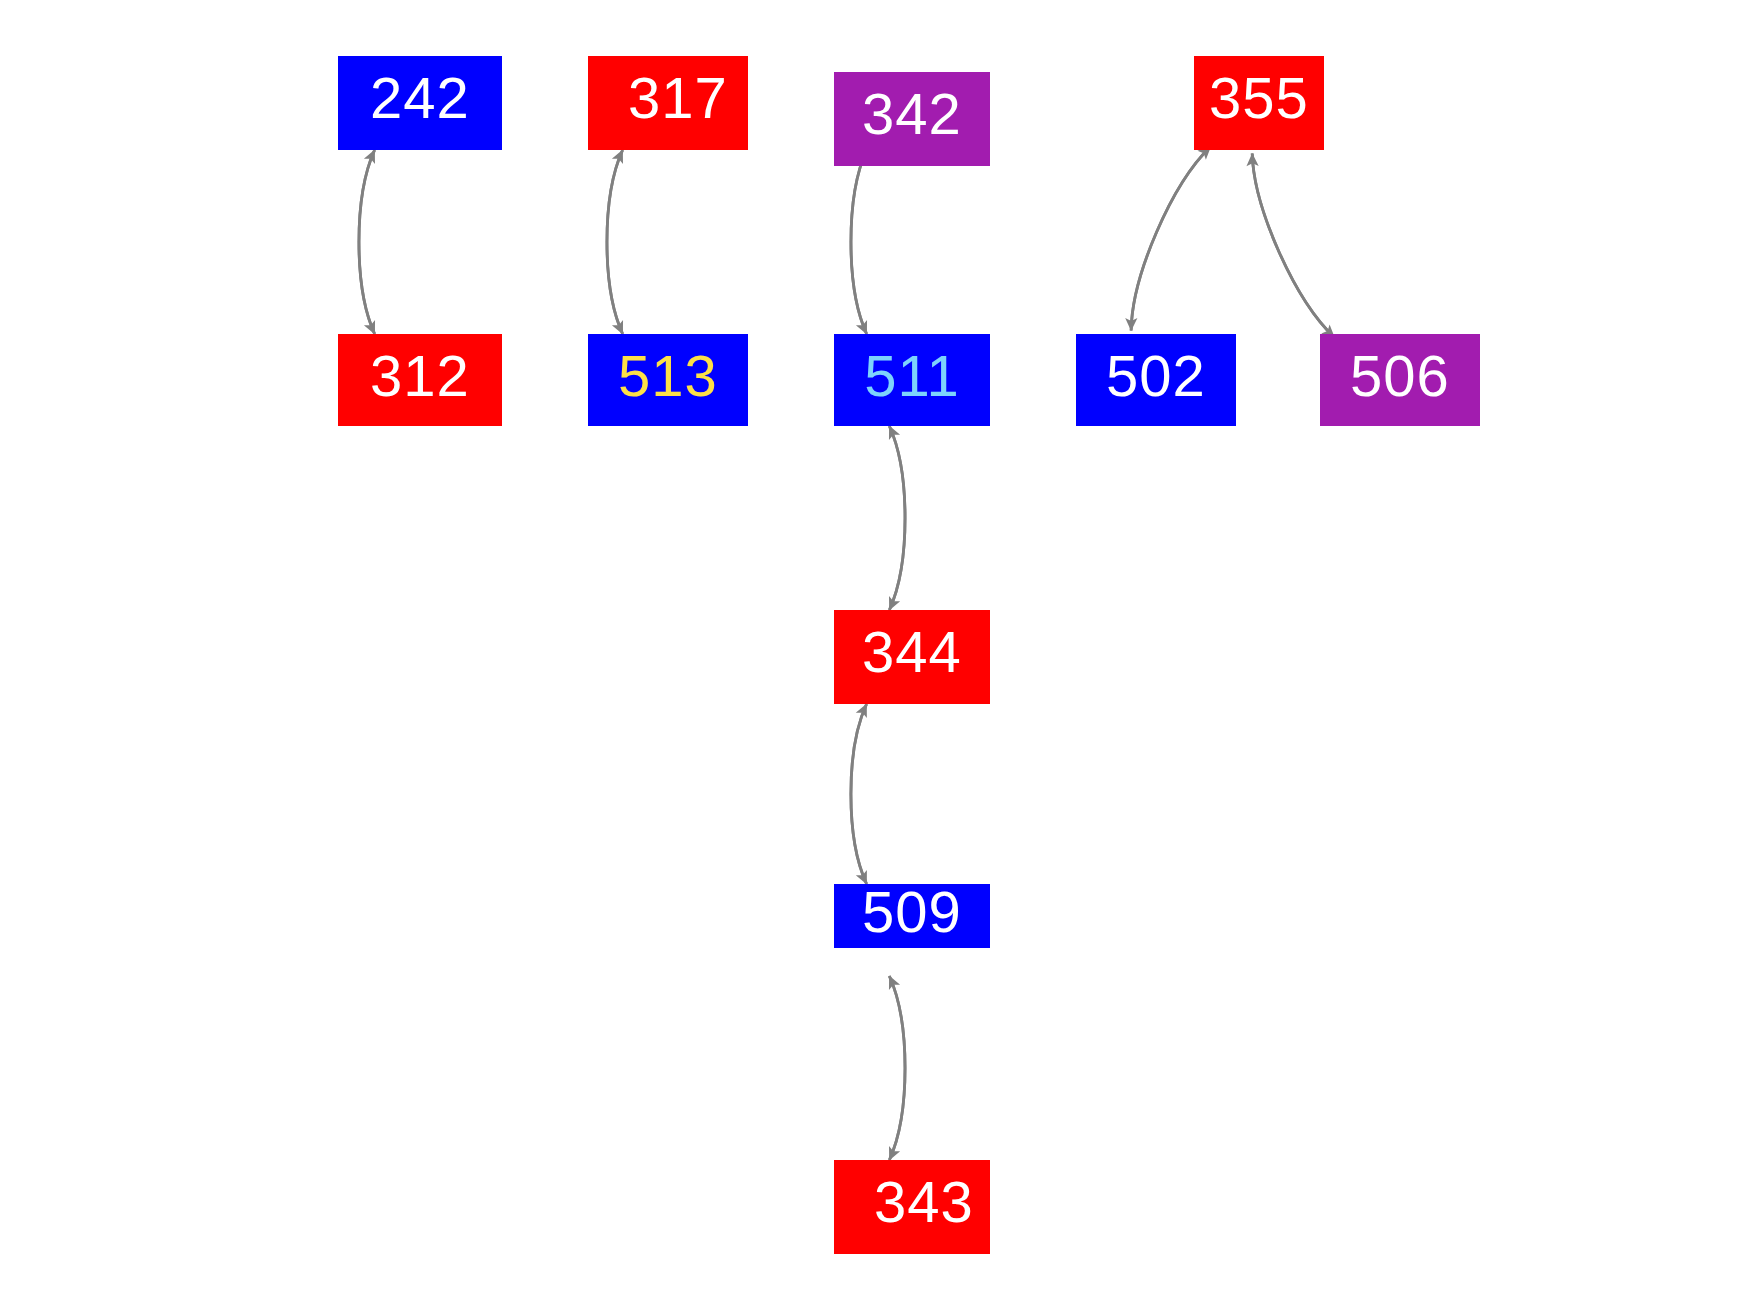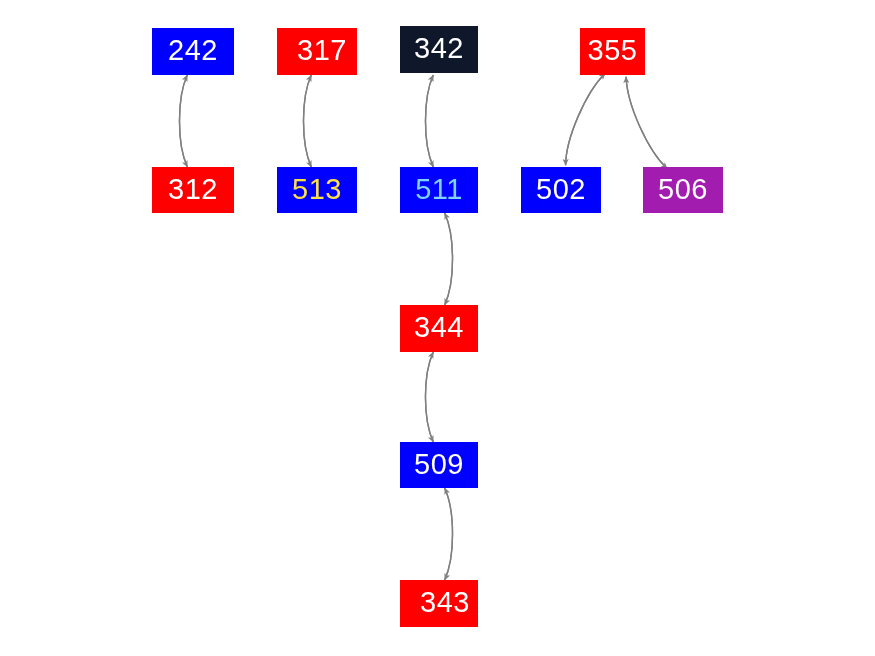--- a/index.html
+++ b/index.html
@@ -30,20 +30,21 @@
     display: flex;
     align-items: center;
     justify-content: center;
     color: #ffffff;
     font-family: "Liberation Sans", sans-serif;
     font-size: 29px;
     line-height: 1;
     letter-spacing: 0.5px;
     box-sizing: border-box;
     user-select: none;
+    margin-left: 17px;
   }
   .node-label {
     display: block;
     transform: translateY(-1px);
   }
 </style>
 </head>
 <body>
 
 <div id="canvas">
@@ -75,30 +76,30 @@
     </div>
     <div class="node" style="left: 152px; top: 167px; width: 82px; height: 46px; background: rgb(255, 0, 0); color: rgb(255, 255, 255);">
       <span class="node-label">312</span>
     </div>
     <div class="node" style="left: 277px; top: 28px; width: 80px; height: 47px; background: rgb(255, 0, 0); color: rgb(255, 255, 255); padding-left: 10px;">
       <span class="node-label">317</span>
     </div>
     <div class="node" style="left: 277px; top: 167px; width: 80px; height: 46px; background: rgb(0, 0, 255); color: #fde047;">
       <span class="node-label">513</span>
     </div>
-    <div class="node" style="left: 400px; top: 26px; width: 78px; height: 47px; background: #0f172a; color: rgb(255, 255, 255);">
+    <div class="node" style="left: 400px; top: 36px; width: 78px; height: 47px; background: #a21caf; color: rgb(255, 255, 255);">
       <span class="node-label">342</span>
     </div>
     <div class="node" style="left: 400px; top: 167px; width: 78px; height: 46px; background: rgb(0, 0, 255); color: #7dd3fc;">
       <span class="node-label">511</span>
     </div>
     <div class="node" style="left: 400px; top: 305px; width: 78px; height: 47px; background: rgb(255, 0, 0); color: rgb(255, 255, 255);">
       <span class="node-label">344</span>
     </div>
-    <div class="node" style="left: 400px; top: 442px; width: 78px; height: 46px; background: rgb(0, 0, 255); color: rgb(255, 255, 255);">
+    <div class="node" style="left: 400px; top: 442px; width: 78px; height: 32px; background: rgb(0, 0, 255); color: rgb(255, 255, 255);">
       <span class="node-label">509</span>
     </div>
     <div class="node" style="left: 400px; top: 580px; width: 78px; height: 47px; background: rgb(255, 0, 0); color: rgb(255, 255, 255); padding-left: 12px;">
       <span class="node-label">343</span>
     </div>
     <div class="node" style="left: 580px; top: 28px; width: 65px; height: 47px; background: rgb(255, 0, 0); color: rgb(255, 255, 255); text-align: center;">
       <span class="node-label">355</span>
     </div>
     <div class="node" style="left: 521px; top: 167px; width: 80px; height: 46px; background: rgb(0, 0, 255); color: rgb(255, 255, 255);">
       <span class="node-label">502</span>

